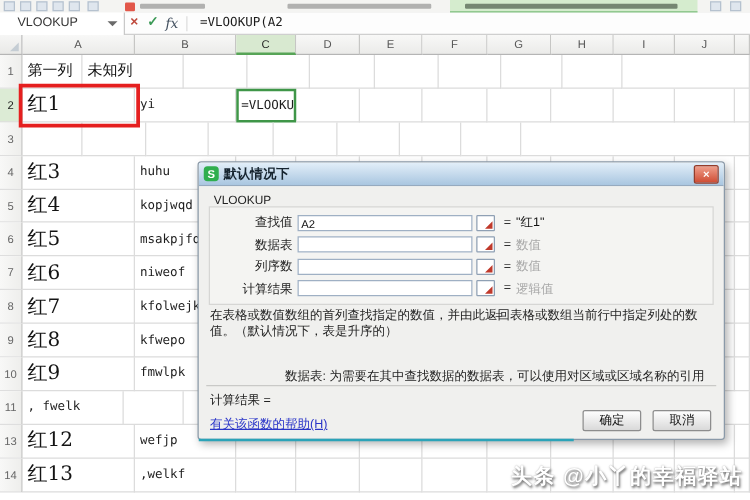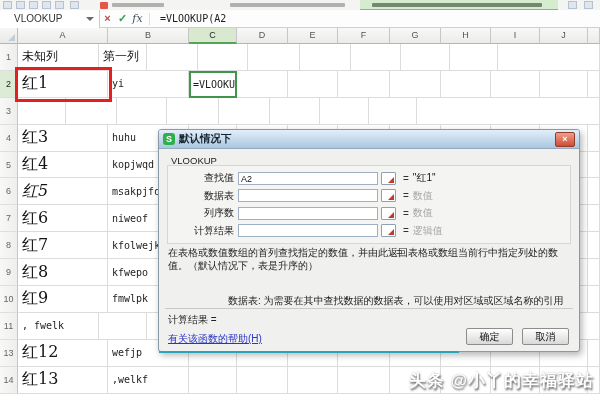--- a/index.html
+++ b/index.html
@@ -140,22 +140,22 @@
       <div class="hcell" style="width: 52px;">F</div>
       <div class="hcell" style="width: 51px;">G</div>
       <div class="hcell" style="width: 50px;">H</div>
       <div class="hcell" style="width: 49px;">I</div>
       <div class="hcell" style="width: 48px;">J</div>
       <div class="hcell fill"></div>
     </div>
   <div class="grows" id="gbody">
       <div class="grow">
         <div class="rnum">1</div>
+        <div class="cell c r1" style="width: 48px;">第一列</div>
         <div class="cell b r1" style="width: 81px;">未知列</div>
-        <div class="cell c r1" style="width: 48px;">第一列</div>
         <div class="cell r1" style="width: 51px;"></div>
         <div class="cell r1" style="width: 50px;"></div>
         <div class="cell r1" style="width: 52px;"></div>
         <div class="cell r1" style="width: 51px;"></div>
         <div class="cell r1" style="width: 50px;"></div>
         <div class="cell r1" style="width: 49px;"></div>
         <div class="cell r1" style="width: 48px;"></div>
         <div class="cell fill"></div>
       </div>
       <div class="grow">
@@ -207,21 +207,21 @@
         <div class="cell" style="width: 50px;"></div>
         <div class="cell" style="width: 52px;"></div>
         <div class="cell" style="width: 51px;"></div>
         <div class="cell" style="width: 50px;"></div>
         <div class="cell" style="width: 49px;"></div>
         <div class="cell" style="width: 48px;"></div>
         <div class="cell fill"></div>
       </div>
       <div class="grow">
         <div class="rnum">6</div>
-        <div class="cell a" style="width: 90px; font-style: italic;">红5</div>
+        <div class="cell a" style="width: 90px;">红5</div>
         <div class="cell b" style="width: 81px;">msakpjfd</div>
         <div class="cell c" style="width: 48px;"></div>
         <div class="cell" style="width: 51px;"></div>
         <div class="cell" style="width: 50px;"></div>
         <div class="cell" style="width: 52px;"></div>
         <div class="cell" style="width: 51px;"></div>
         <div class="cell" style="width: 50px;"></div>
         <div class="cell" style="width: 49px;"></div>
         <div class="cell" style="width: 48px;"></div>
         <div class="cell fill"></div>

